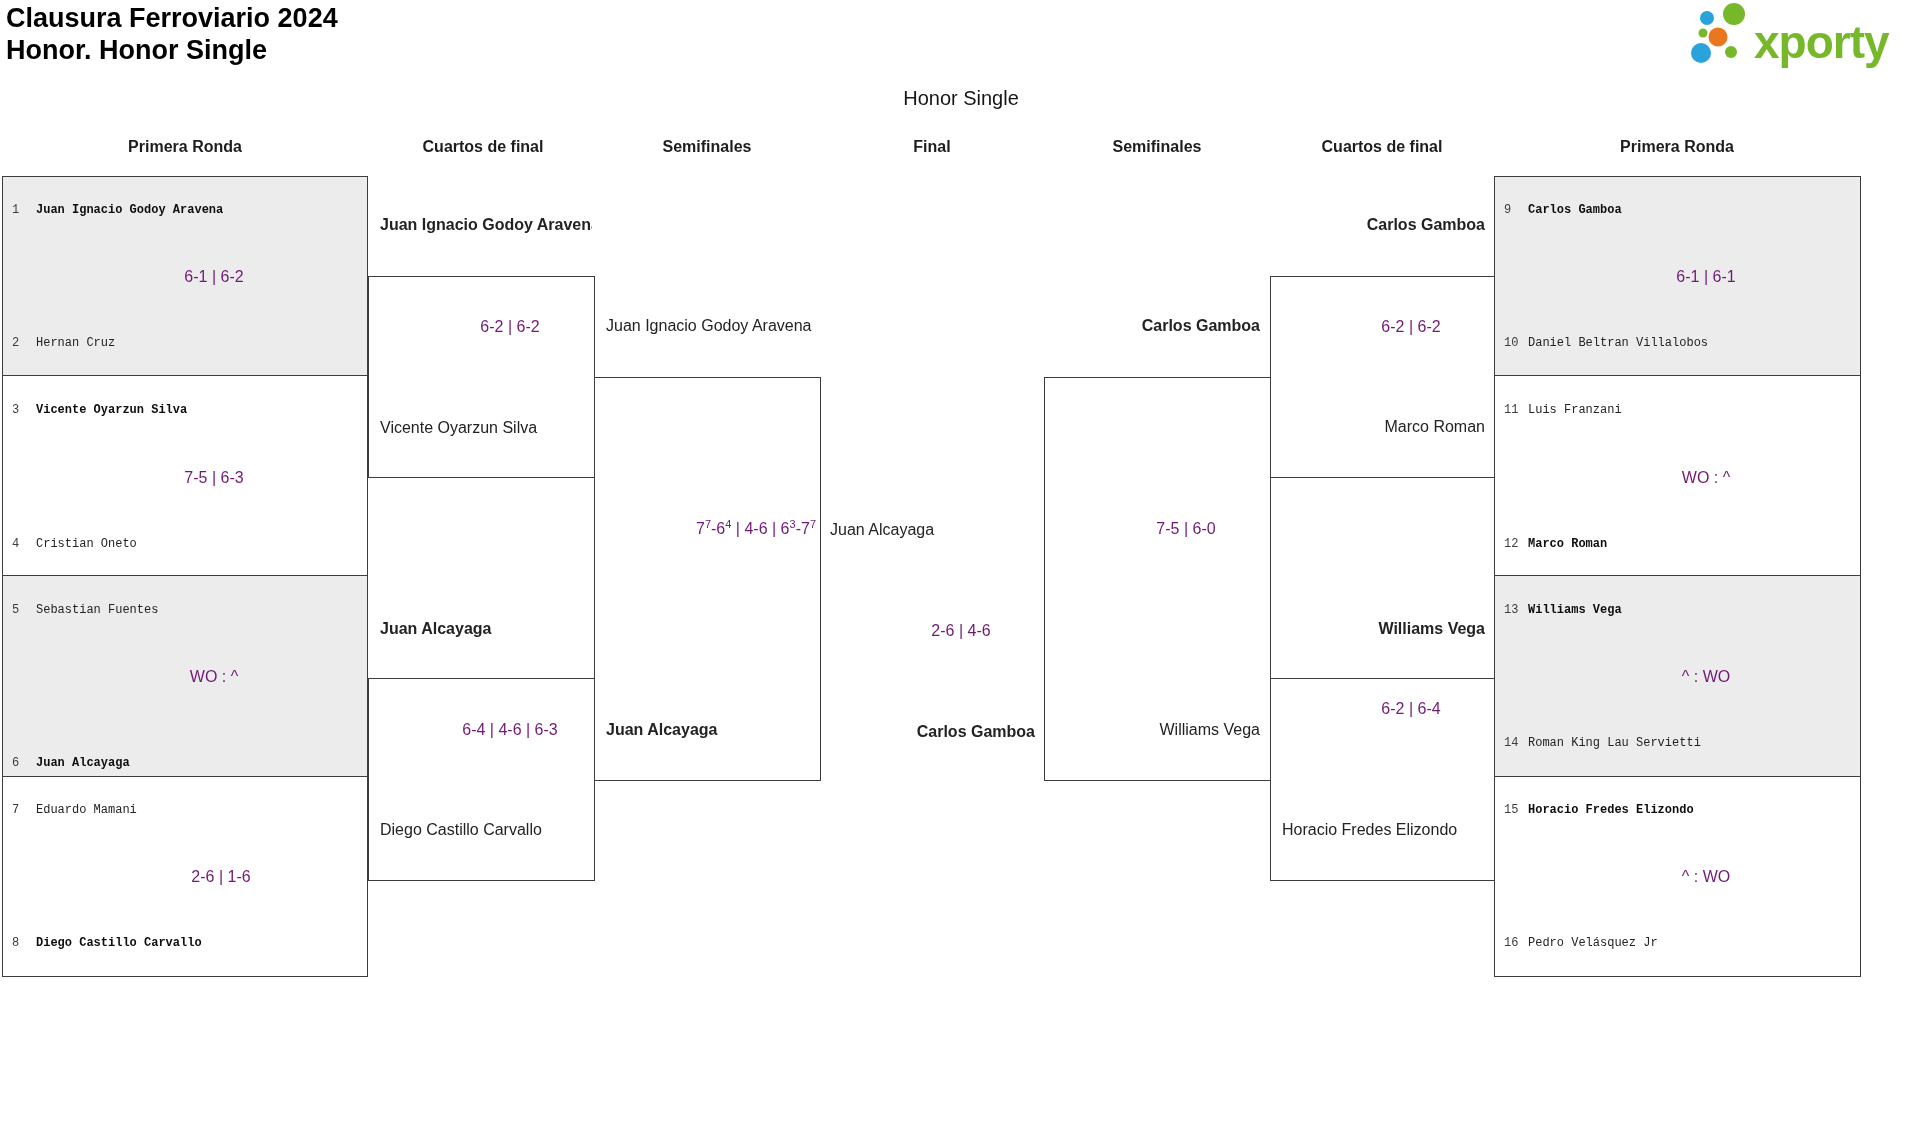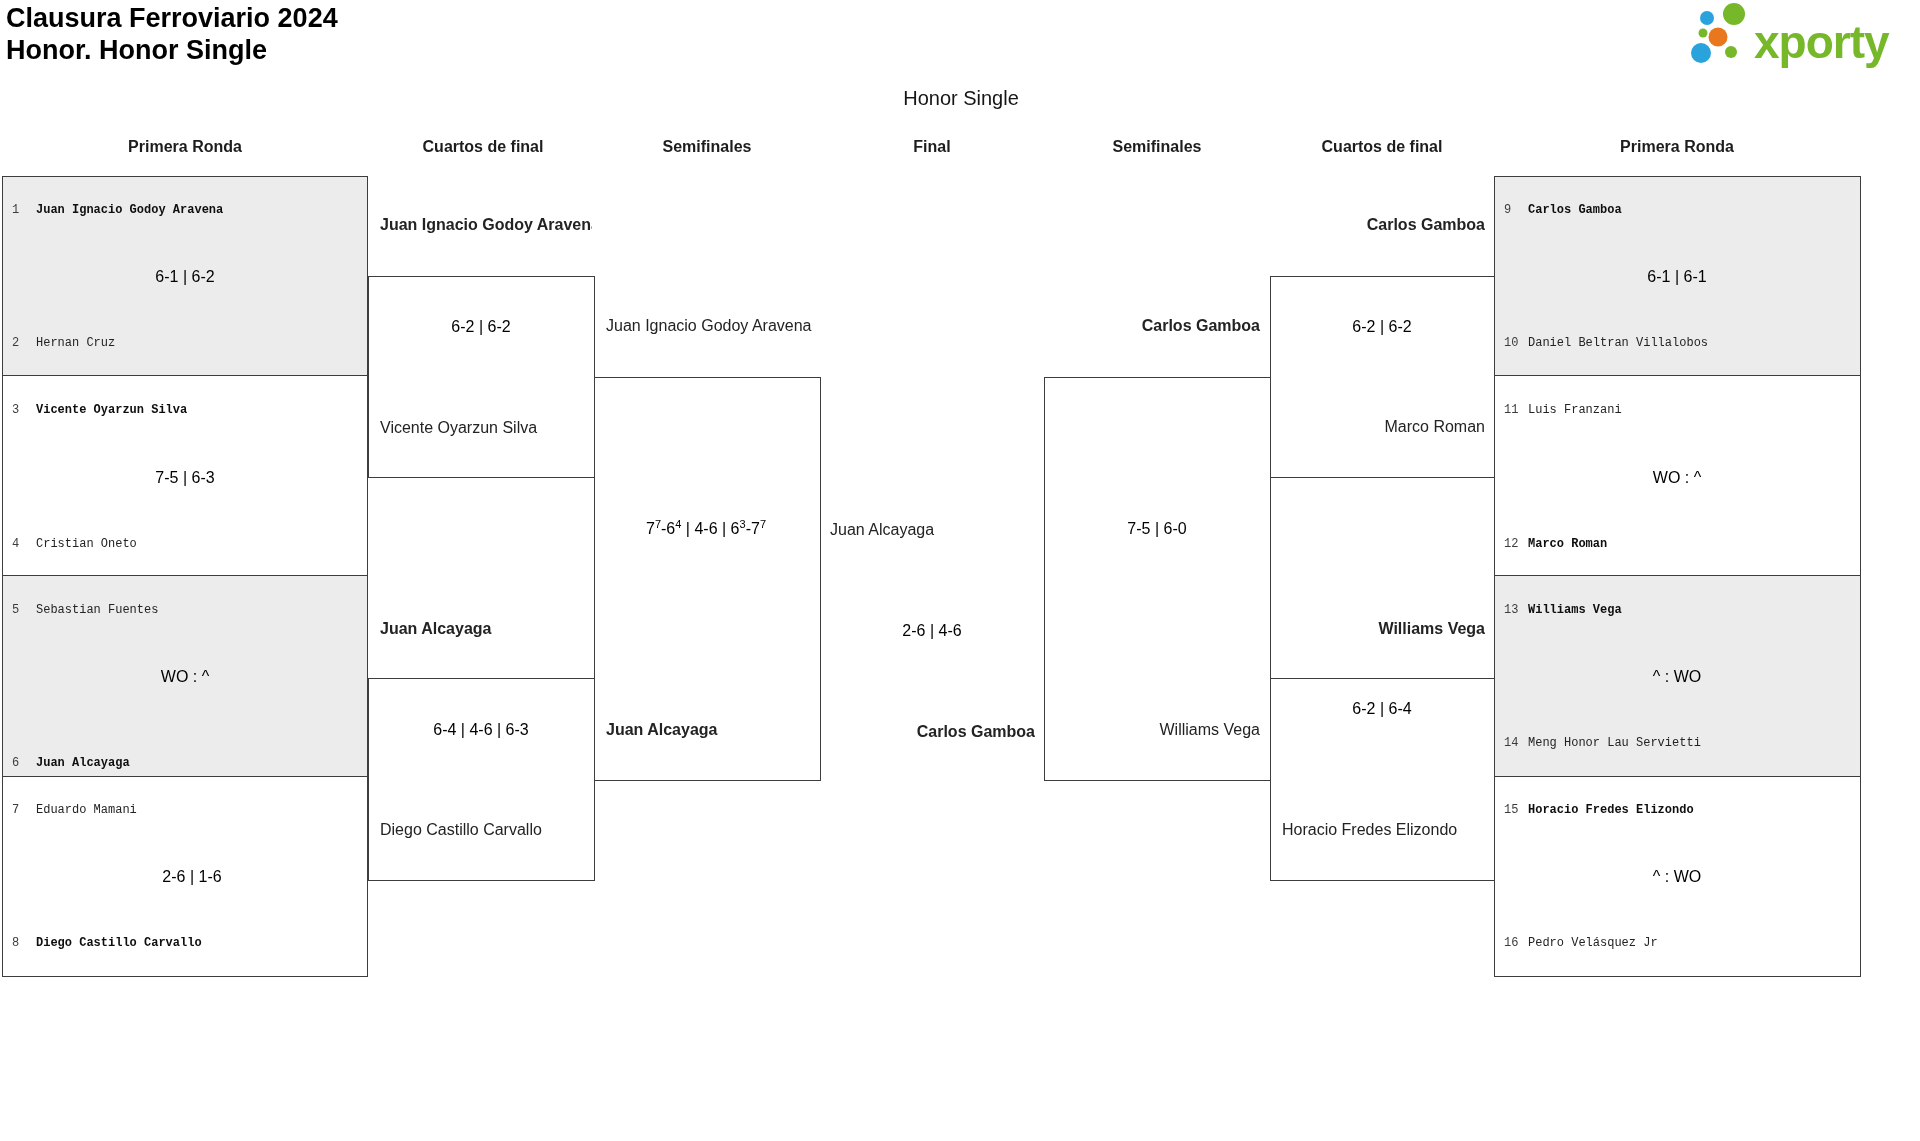--- a/index.html
+++ b/index.html
@@ -9,21 +9,21 @@
     -webkit-font-smoothing:antialiased;
   }
   .title{position:absolute;left:6px;font-size:27px;line-height:32px;font-weight:600;color:#000000;white-space:nowrap;}
   .btitle{position:absolute;top:86px;left:961px;transform:translateX(-50%);font-size:20px;line-height:24px;font-weight:400;color:#161616;white-space:nowrap;}
   .round-h{position:absolute;top:137px;font-size:16px;line-height:20px;font-weight:600;color:#1d1d1d;transform:translateX(-50%);white-space:nowrap;}
   .box{position:absolute;border:1px solid var(--box-border,#3d3d3d);box-sizing:border-box;background:#ffffff;}
   .box.alt{background:var(--box-fill-alt,#ececec);}
   .prow{position:absolute;font-size:12px;line-height:22px;white-space:nowrap;color:#232323;font-family:Liberation Mono, monospace;}
   .seed{display:inline-block;min-width:24px;font-weight:400;color:#3c3c3c;}
   .bold{font-weight:700;color:#0e0e0e;}
-  .score{position:absolute;font-size:16px;line-height:22px;white-space:nowrap;color:#000000;transform:translateX(-50%);}
+  .score{position:absolute;font-size:16px;line-height:22px;white-space:nowrap;color:#701a75;transform:translateX(-50%);margin-left:29px;}
   .wname{position:absolute;font-size:16px;line-height:22px;white-space:nowrap;color:#232323;}
   .clip{overflow:hidden;}
   .rtxt{text-align:right;}
   sup{font-size:11px;line-height:0;vertical-align:6px;}
   .logo{position:absolute;left:1688px;top:3px;width:230px;height:66px;}
 </style>
 </head>
 <body>
 
 <div class="title" style="top:2px">Clausura Ferroviario 2024</div>
@@ -84,21 +84,21 @@
 
 <div class="wname bold clip" style="left:380px;top:214px;width:212px">Juan Ignacio Godoy Aravena</div>
 <div class="score" style="left:481px;top:316px">6-2 | 6-2</div>
 <div class="wname" style="left:380px;top:417px">Vicente Oyarzun Silva</div>
 
 <div class="wname bold" style="left:380px;top:618px">Juan Alcayaga</div>
 <div class="score" style="left:481px;top:719px">6-4 | 4-6 | 6-3</div>
 <div class="wname" style="left:380px;top:819px">Diego Castillo Carvallo</div>
 
 <div class="wname clip" style="left:606px;top:315px;width:211px">Juan Ignacio Godoy Aravena</div>
-<div class="score" style="left:706px;top:518px">7<sup>7</sup>-6<sup>4</sup> | 4-6 | 6<sup>3</sup>-7<sup>7</sup></div>
+<div class="score" style="left:727px;top:518px">7<sup>7</sup>-6<sup>4</sup> | 4-6 | 6<sup>3</sup>-7<sup>7</sup></div>
 <div class="wname bold" style="left:606px;top:719px">Juan Alcayaga</div>
 
 <div class="wname" style="left:830px;top:519px">Juan Alcayaga</div>
 <div class="score" style="left:932px;top:620px">2-6 | 4-6</div>
 <div class="wname bold rtxt" style="right:885px;top:721px">Carlos Gamboa</div>
 
 <div class="wname bold rtxt" style="right:660px;top:315px">Carlos Gamboa</div>
 <div class="score" style="left:1157px;top:518px">7-5 | 6-0</div>
 <div class="wname rtxt" style="right:660px;top:719px">Williams Vega</div>
 
@@ -113,17 +113,17 @@
 <div class="prow" style="left:1504px;top:199px"><span class="seed">9</span><span class="bold">Carlos Gamboa</span></div>
 <div class="score" style="left:1677px;top:266px">6-1 | 6-1</div>
 <div class="prow" style="left:1504px;top:332px"><span class="seed">10</span><span>Daniel Beltran Villalobos</span></div>
 
 <div class="prow" style="left:1504px;top:399px"><span class="seed">11</span><span>Luis Franzani</span></div>
 <div class="score" style="left:1677px;top:467px">WO : ^</div>
 <div class="prow" style="left:1504px;top:533px"><span class="seed">12</span><span class="bold">Marco Roman</span></div>
 
 <div class="prow" style="left:1504px;top:599px"><span class="seed">13</span><span class="bold">Williams Vega</span></div>
 <div class="score" style="left:1677px;top:666px">^ : WO</div>
-<div class="prow" style="left:1504px;top:732px"><span class="seed">14</span><span>Meng Honor Lau Servietti</span></div>
+<div class="prow" style="left:1504px;top:732px"><span class="seed">14</span><span>Roman King Lau Servietti</span></div>
 
 <div class="prow" style="left:1504px;top:799px"><span class="seed">15</span><span class="bold">Horacio Fredes Elizondo</span></div>
 <div class="score" style="left:1677px;top:866px">^ : WO</div>
 <div class="prow" style="left:1504px;top:932px"><span class="seed">16</span><span>Pedro Velásquez Jr</span></div>
 
 </body></html>

